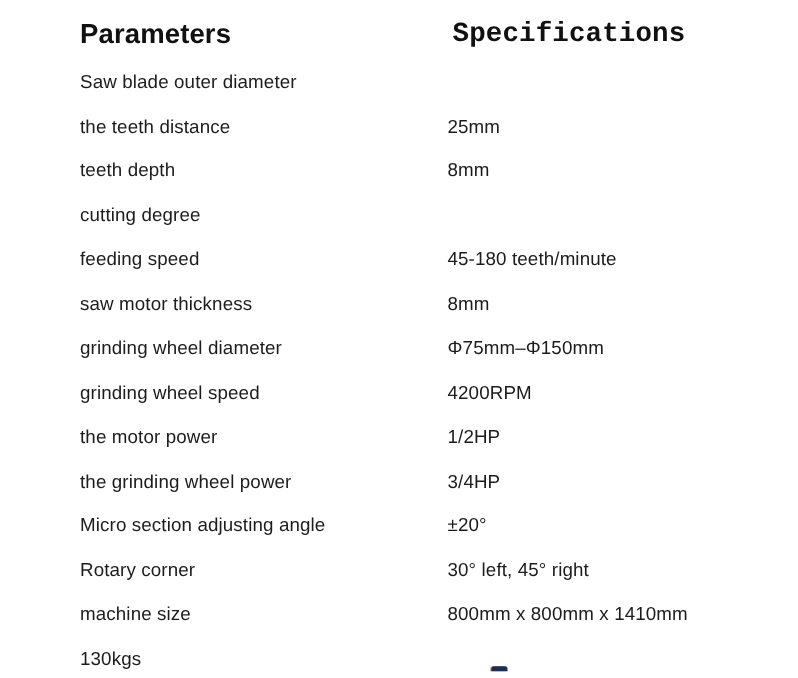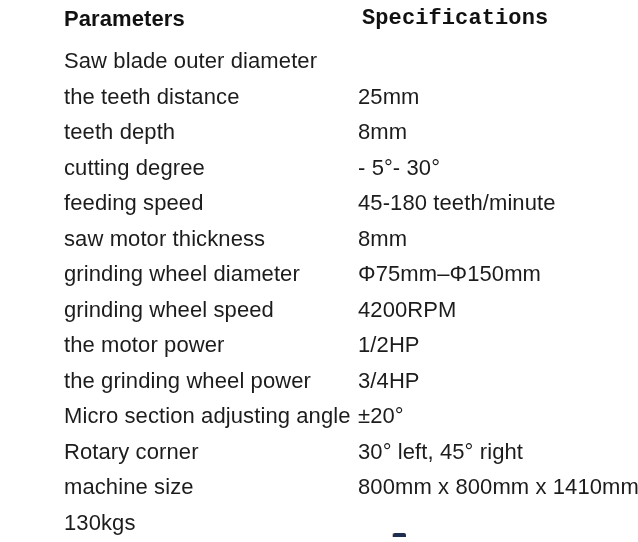--- a/index.html
+++ b/index.html
@@ -16,28 +16,29 @@
     position: relative;
   }
   .spec-table {
     position: absolute;
     left: 64px;
     top: 6px;
     width: 545px;
   }
   .row {
     display: flex;
+    align-items: center;
     height: 35.5px;
   }
   .row.header-row {
     height: 42px;
   }
   .cell {
     white-space: nowrap;
-    font-size: 22px;
+    font-size: 15px;
     letter-spacing: 0.1px;
   }
   .cell.param {
     width: 294px;
     flex: 0 0 294px;
   }
   .cell.spec {
     flex: 1;
   }
   .header-row .cell {
@@ -76,21 +77,20 @@
   <div class="row">
     <div class="cell param">the teeth distance</div>
     <div class="cell spec">25mm</div>
   </div>
   <div class="row">
     <div class="cell param">teeth depth</div>
     <div class="cell spec">8mm</div>
   </div>
   <div class="row">
     <div class="cell param">cutting degree</div>
-    <div class="cell spec">- 5°- 30°</div>
   </div>
   <div class="row">
     <div class="cell param">feeding speed</div>
     <div class="cell spec">45-180 teeth/minute</div>
   </div>
   <div class="row">
     <div class="cell param">saw motor thickness</div>
     <div class="cell spec">8mm</div>
   </div>
   <div class="row">

